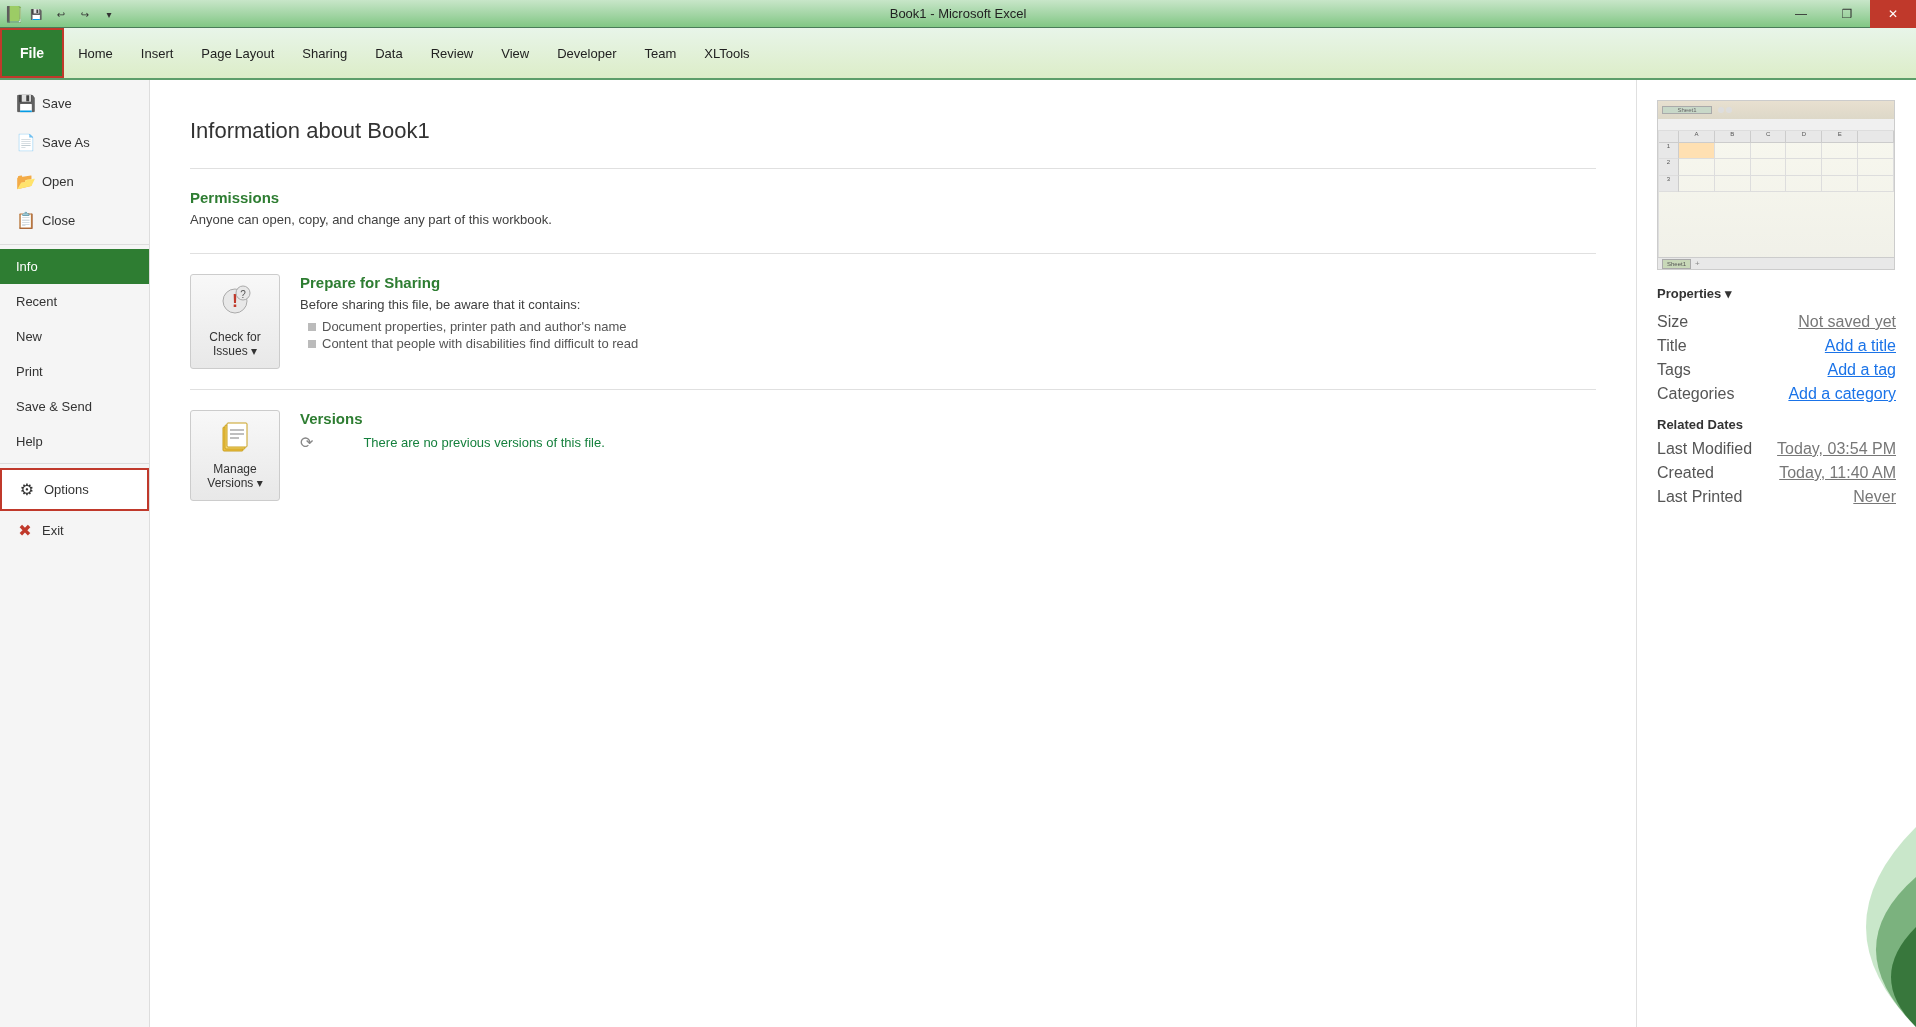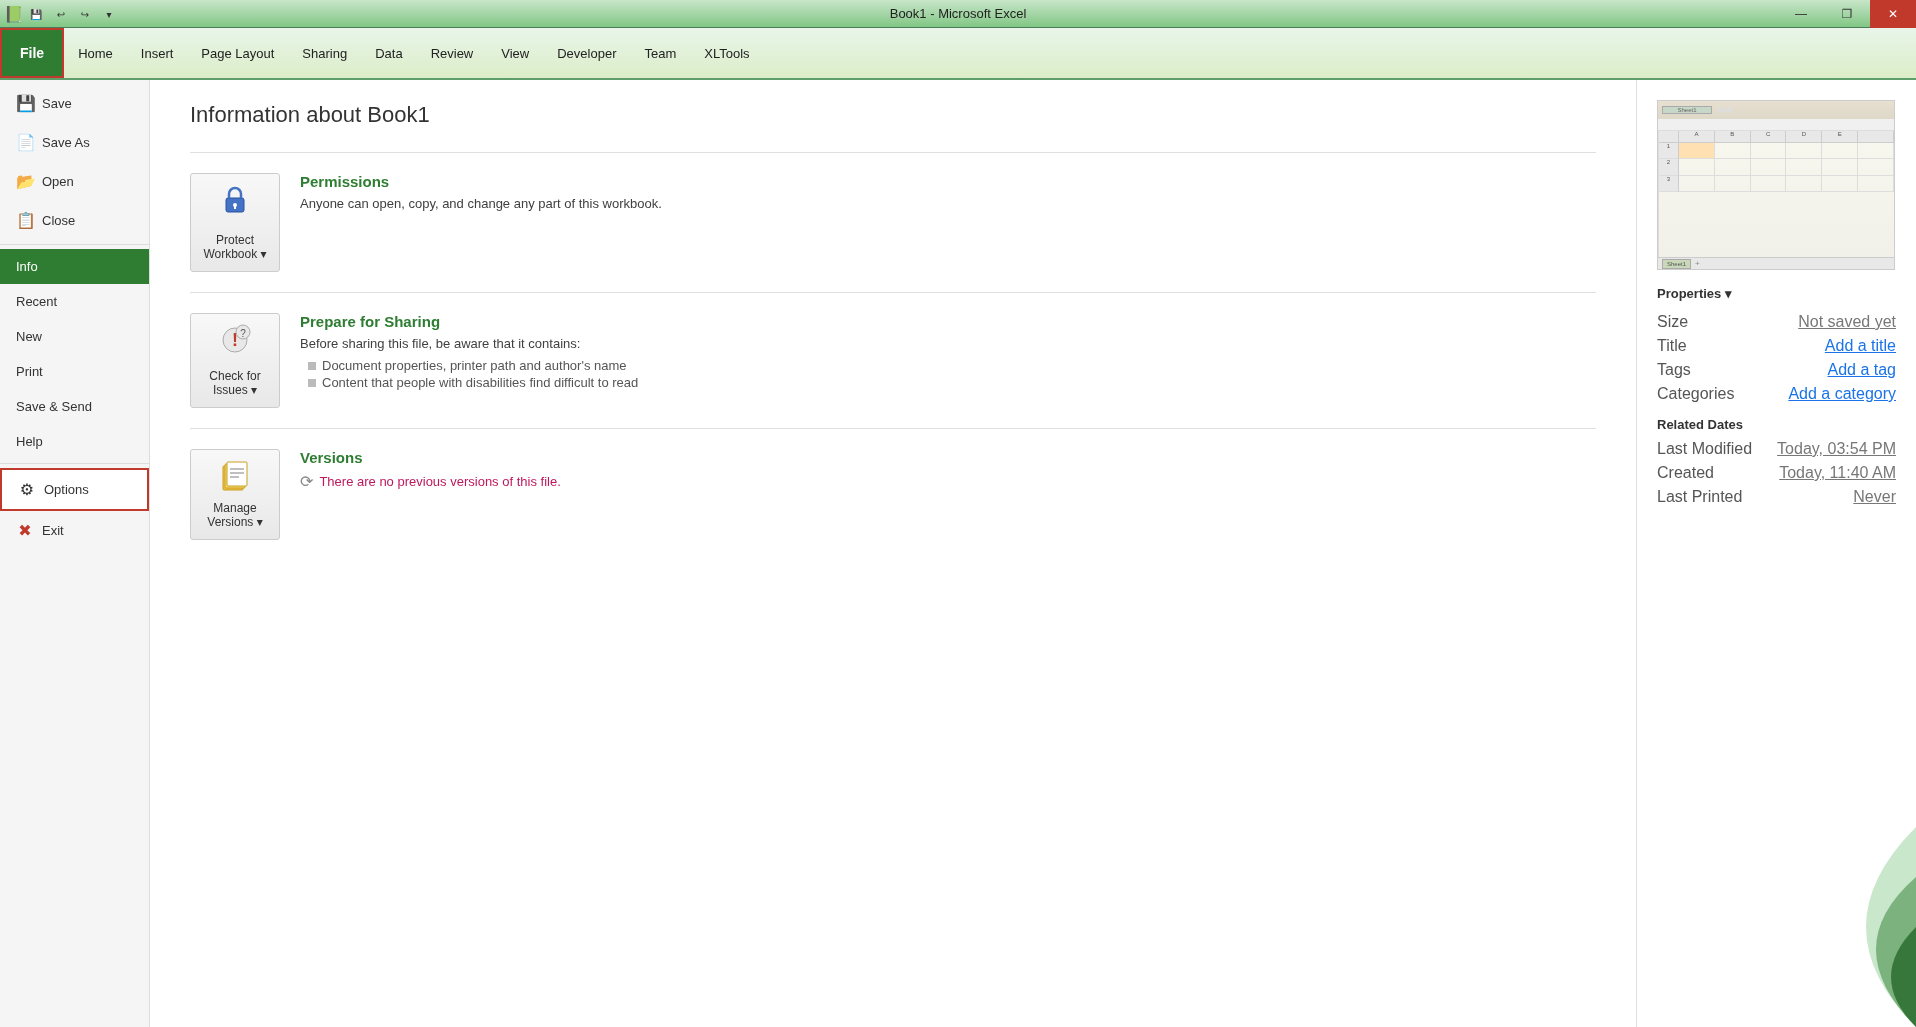--- a/index.html
+++ b/index.html
@@ -134,21 +134,21 @@
     }
     .sidebar-item.options-highlighted {
       border: 2px solid #c0392b;
       background: white;
     }
 
     
     .content {
       flex: 1;
       background: white;
-      padding: 22px 40px;
+      padding: 38px 40px;
       overflow-y: auto;
     }
     .content-title {
       font-size: 22px;
       font-weight: normal;
       color: #333;
       margin-bottom: 24px;
     }
 
     
@@ -380,32 +380,20 @@
     <div class="sidebar-item">
       <span class="sidebar-icon" style="color:#c0392b;">✖</span>
       <span>Exit</span>
     </div>
   </div>
 
   <div class="content">
     <div class="content-title">Information about Book1</div>
 
     <div class="info-section">
-      <button class="section-icon-btn">
-        <span style="font-size:30px; color:#4472C4;">
-          <svg width="32" height="32" viewBox="0 0 32 32">
-            <rect x="7" y="14" width="18" height="14" rx="2" fill="#4472C4"></rect>
-            <rect x="7" y="14" width="18" height="14" rx="2" fill="none" stroke="#2952a3" stroke-width="1"></rect>
-            <path d="M10 14 V10 a6 6 0 0 1 12 0 V14" fill="none" stroke="#4472C4" stroke-width="2.5"></path>
-            <circle cx="16" cy="21" r="2" fill="white"></circle>
-            <rect x="15" y="21" width="2" height="4" fill="white"></rect>
-          </svg>
-        </span>
-        <span style="font-size:12px; color:#333; margin-top:4px;">Protect<br>Workbook ▾</span>
-      </button>
       <div class="section-content">
         <div class="section-header">Permissions</div>
         <div class="section-text">Anyone can open, copy, and change any part of this workbook.</div>
       </div>
     </div>
 
     <div class="info-section">
       <button class="section-icon-btn">
         <span>
           <svg width="32" height="32" viewBox="0 0 32 32">
@@ -444,21 +432,21 @@
             <line x1="11" y1="13" x2="25" y2="13" stroke="#aaa" stroke-width="1.5"></line>
             <line x1="11" y1="17" x2="20" y2="17" stroke="#aaa" stroke-width="1.5"></line>
           </svg>
         </span>
         <span style="font-size:12px; color:#333; margin-top:0;">Manage<br>Versions ▾</span>
       </button>
       <div class="section-content">
         <div class="section-header">Versions</div>
         <div style="display:flex; align-items:center; gap:6px;">
           <span style="color:#888; font-size:16px;">⟳</span>
-          <span style="color:#be185d; font-size:13px;">There are no previous versions of this file.</span>
+          <span style="color:#15803d; font-size:13px;margin-left:44px;">There are no previous versions of this file.</span>
         </div>
       </div>
     </div>
   </div>
 
   <div class="right-panel">
 
     <div class="preview-img">
       <div class="preview-inner">
         <div class="preview-header-bar">

